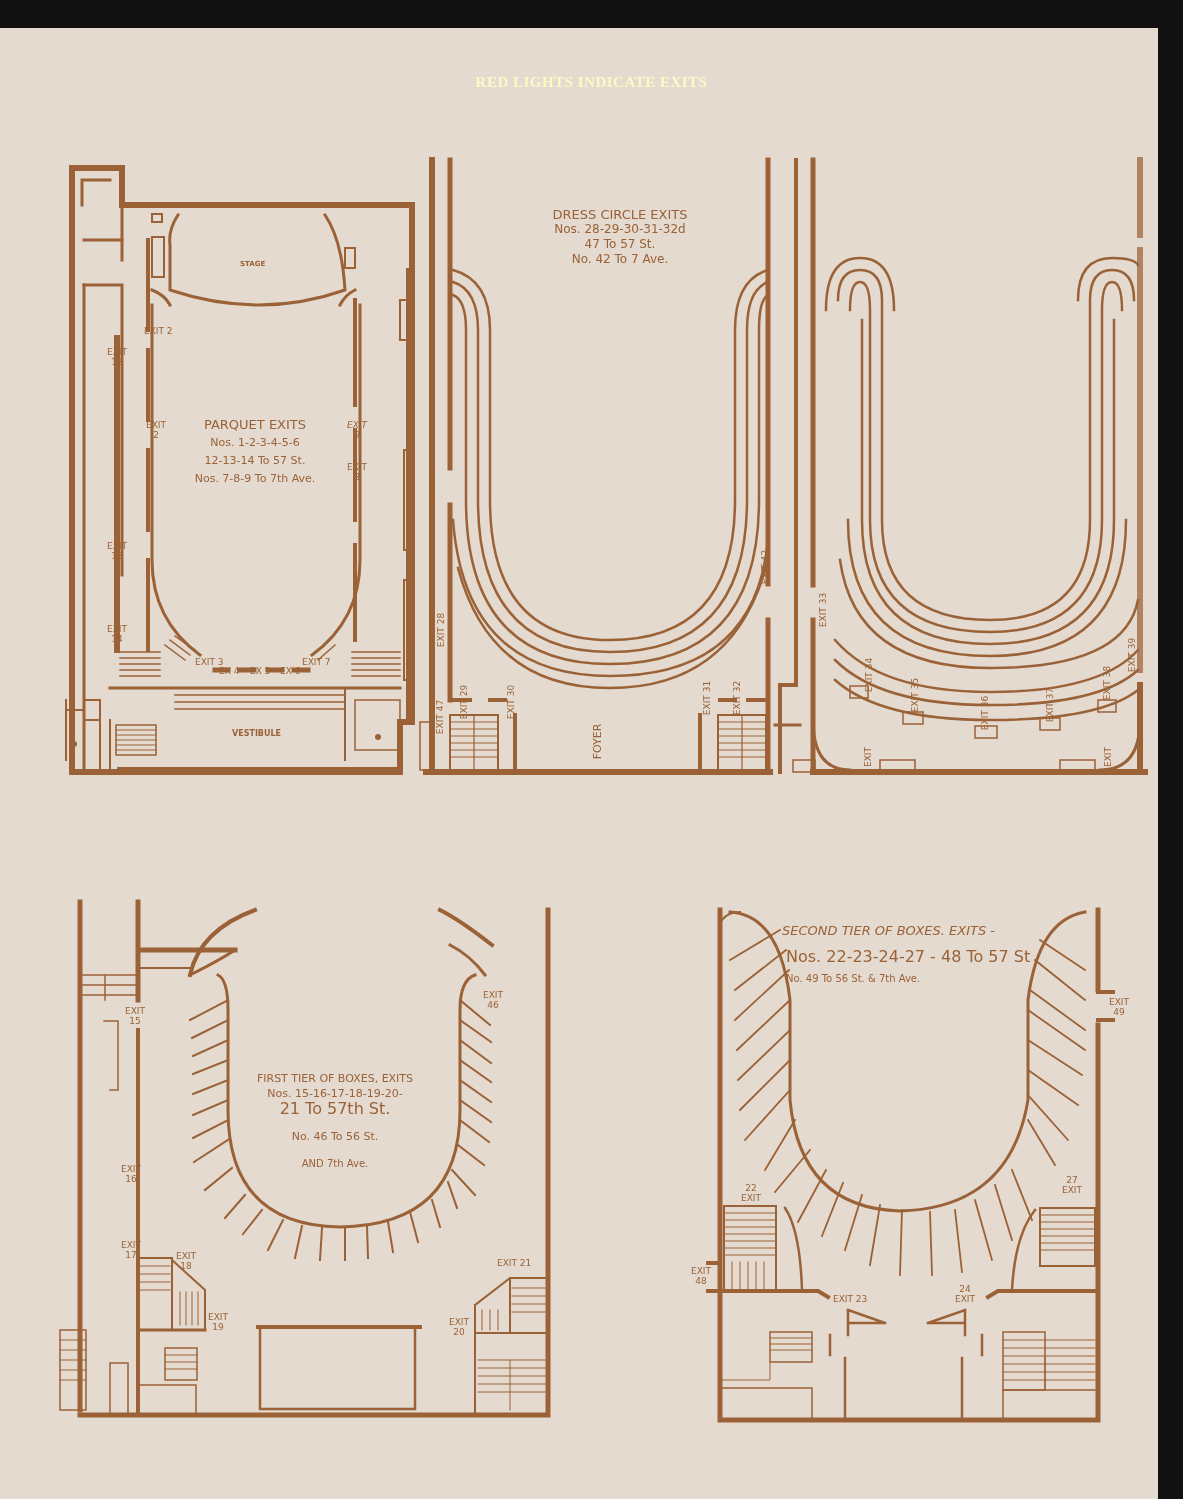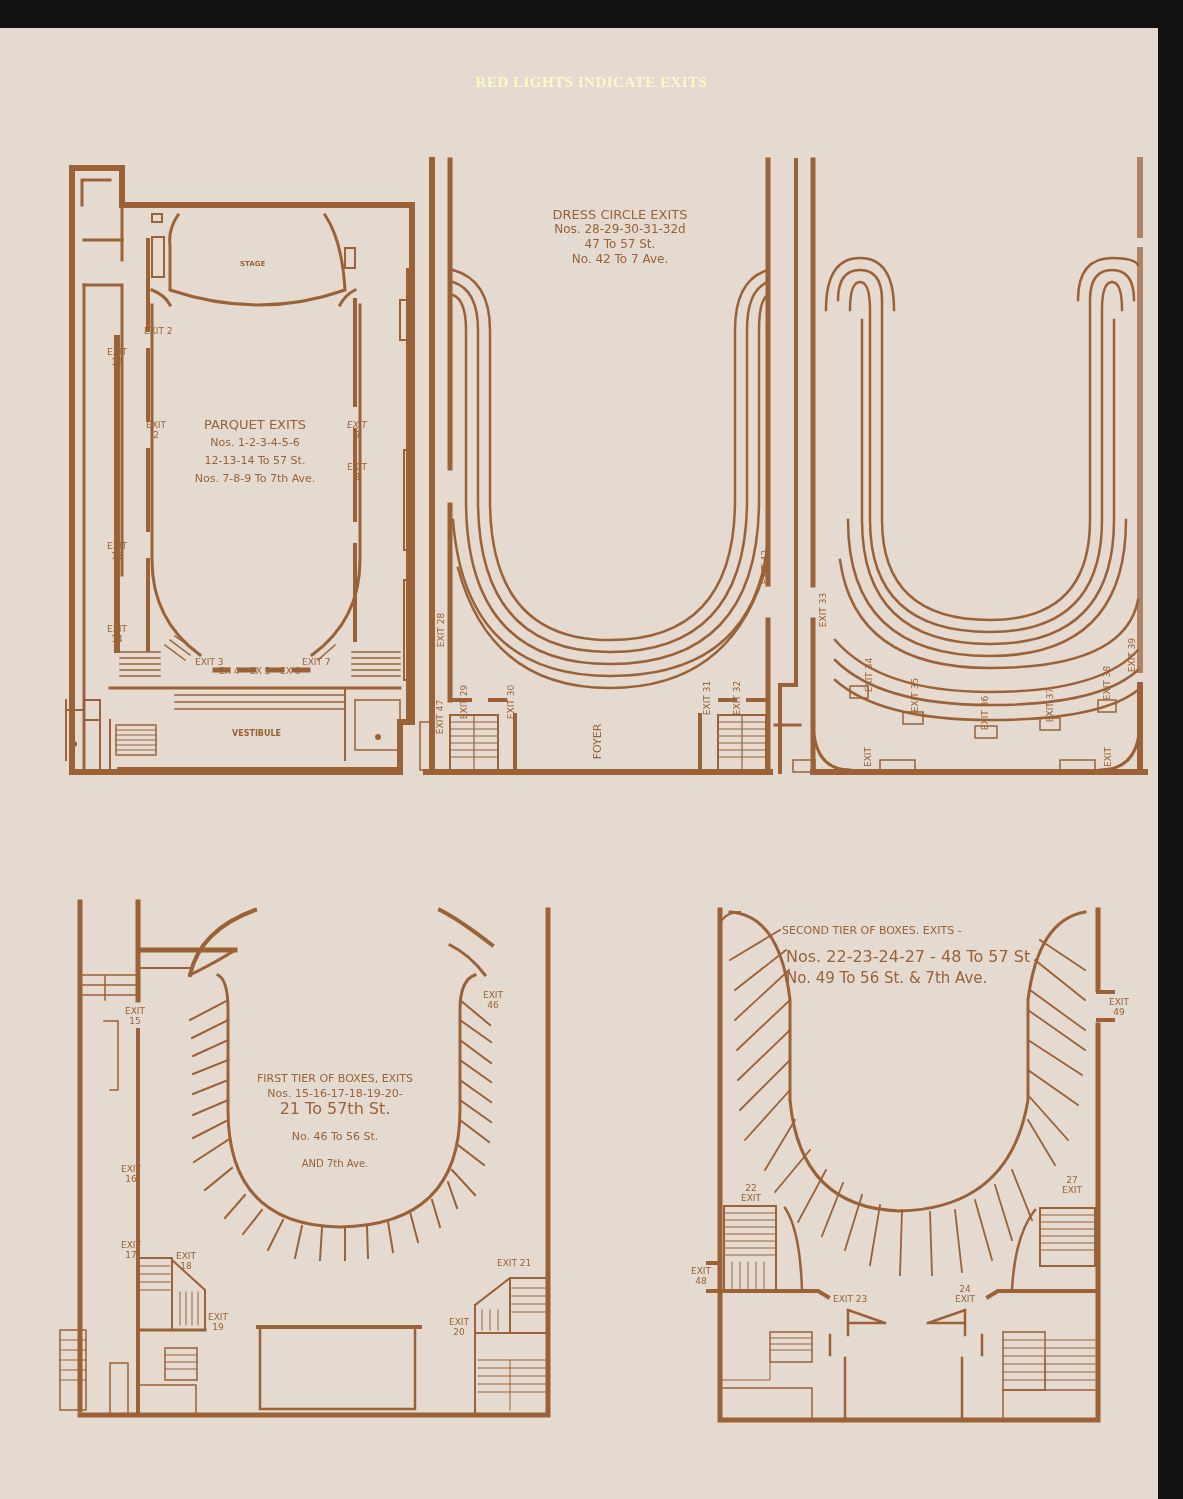--- a/index.html
+++ b/index.html
@@ -255,21 +255,21 @@
 <div class="lbl small" style="left:170px;top:1251px;width:32px;white-space:normal;">EXIT 18</div>
 <div class="lbl small" style="left:203px;top:1312px;width:30px;white-space:normal;">EXIT 19</div>
 <div class="lbl small" style="left:443px;top:1317px;width:32px;white-space:normal;">EXIT 20</div>
 <div class="lbl small" style="left:497px;top:1258px;">EXIT 21</div>
 <div class="lbl" style="left:245px;top:1072px;width:180px;font-size:11px;">FIRST TIER OF BOXES, EXITS</div>
 <div class="lbl" style="left:245px;top:1087px;width:180px;font-size:11px;">Nos. 15-16-17-18-19-20-</div>
 <div class="lbl" style="left:245px;top:1102px;width:180px;font-size:16px;">21 To 57th St.</div>
 <div class="lbl" style="left:245px;top:1130px;width:180px;font-size:11px;">No. 46 To 56 St.</div>
 <div class="lbl" style="left:245px;top:1157px;width:180px;font-size:10px;">AND 7th Ave.</div>
 
-<div class="lbl" style="left:782px;top:924px;font-size:11px;text-align:center;">SECOND TIER OF BOXES. EXITS -</div>
+<div class="lbl" style="left:782px;top:924px;font-size:13px;text-align:center;font-style:italic;">SECOND TIER OF BOXES. EXITS -</div>
 <div class="lbl" style="left:786px;top:950px;font-size:16px;text-align:left;">Nos. 22-23-24-27 - 48 To 57 St</div>
-<div class="lbl" style="left:786px;top:972px;font-size:15px;text-align:left;">No. 49 To 56 St. &amp; 7th Ave.</div>
+<div class="lbl" style="left:786px;top:972px;font-size:10px;text-align:left;">No. 49 To 56 St. &amp; 7th Ave.</div>
 <div class="lbl small" style="left:1104px;top:997px;width:30px;white-space:normal;text-align:center;">EXIT 49</div>
 <div class="lbl small" style="left:734px;top:1183px;width:34px;white-space:normal;">22 EXIT</div>
 <div class="lbl small" style="left:1055px;top:1175px;width:34px;white-space:normal;">27 EXIT</div>
 <div class="lbl small" style="left:686px;top:1266px;width:30px;white-space:normal;">EXIT 48</div>
 <div class="lbl small" style="left:833px;top:1294px;">EXIT 23</div>
 <div class="lbl small" style="left:950px;top:1284px;width:30px;white-space:normal;">24 EXIT</div>
 
 </body></html>

